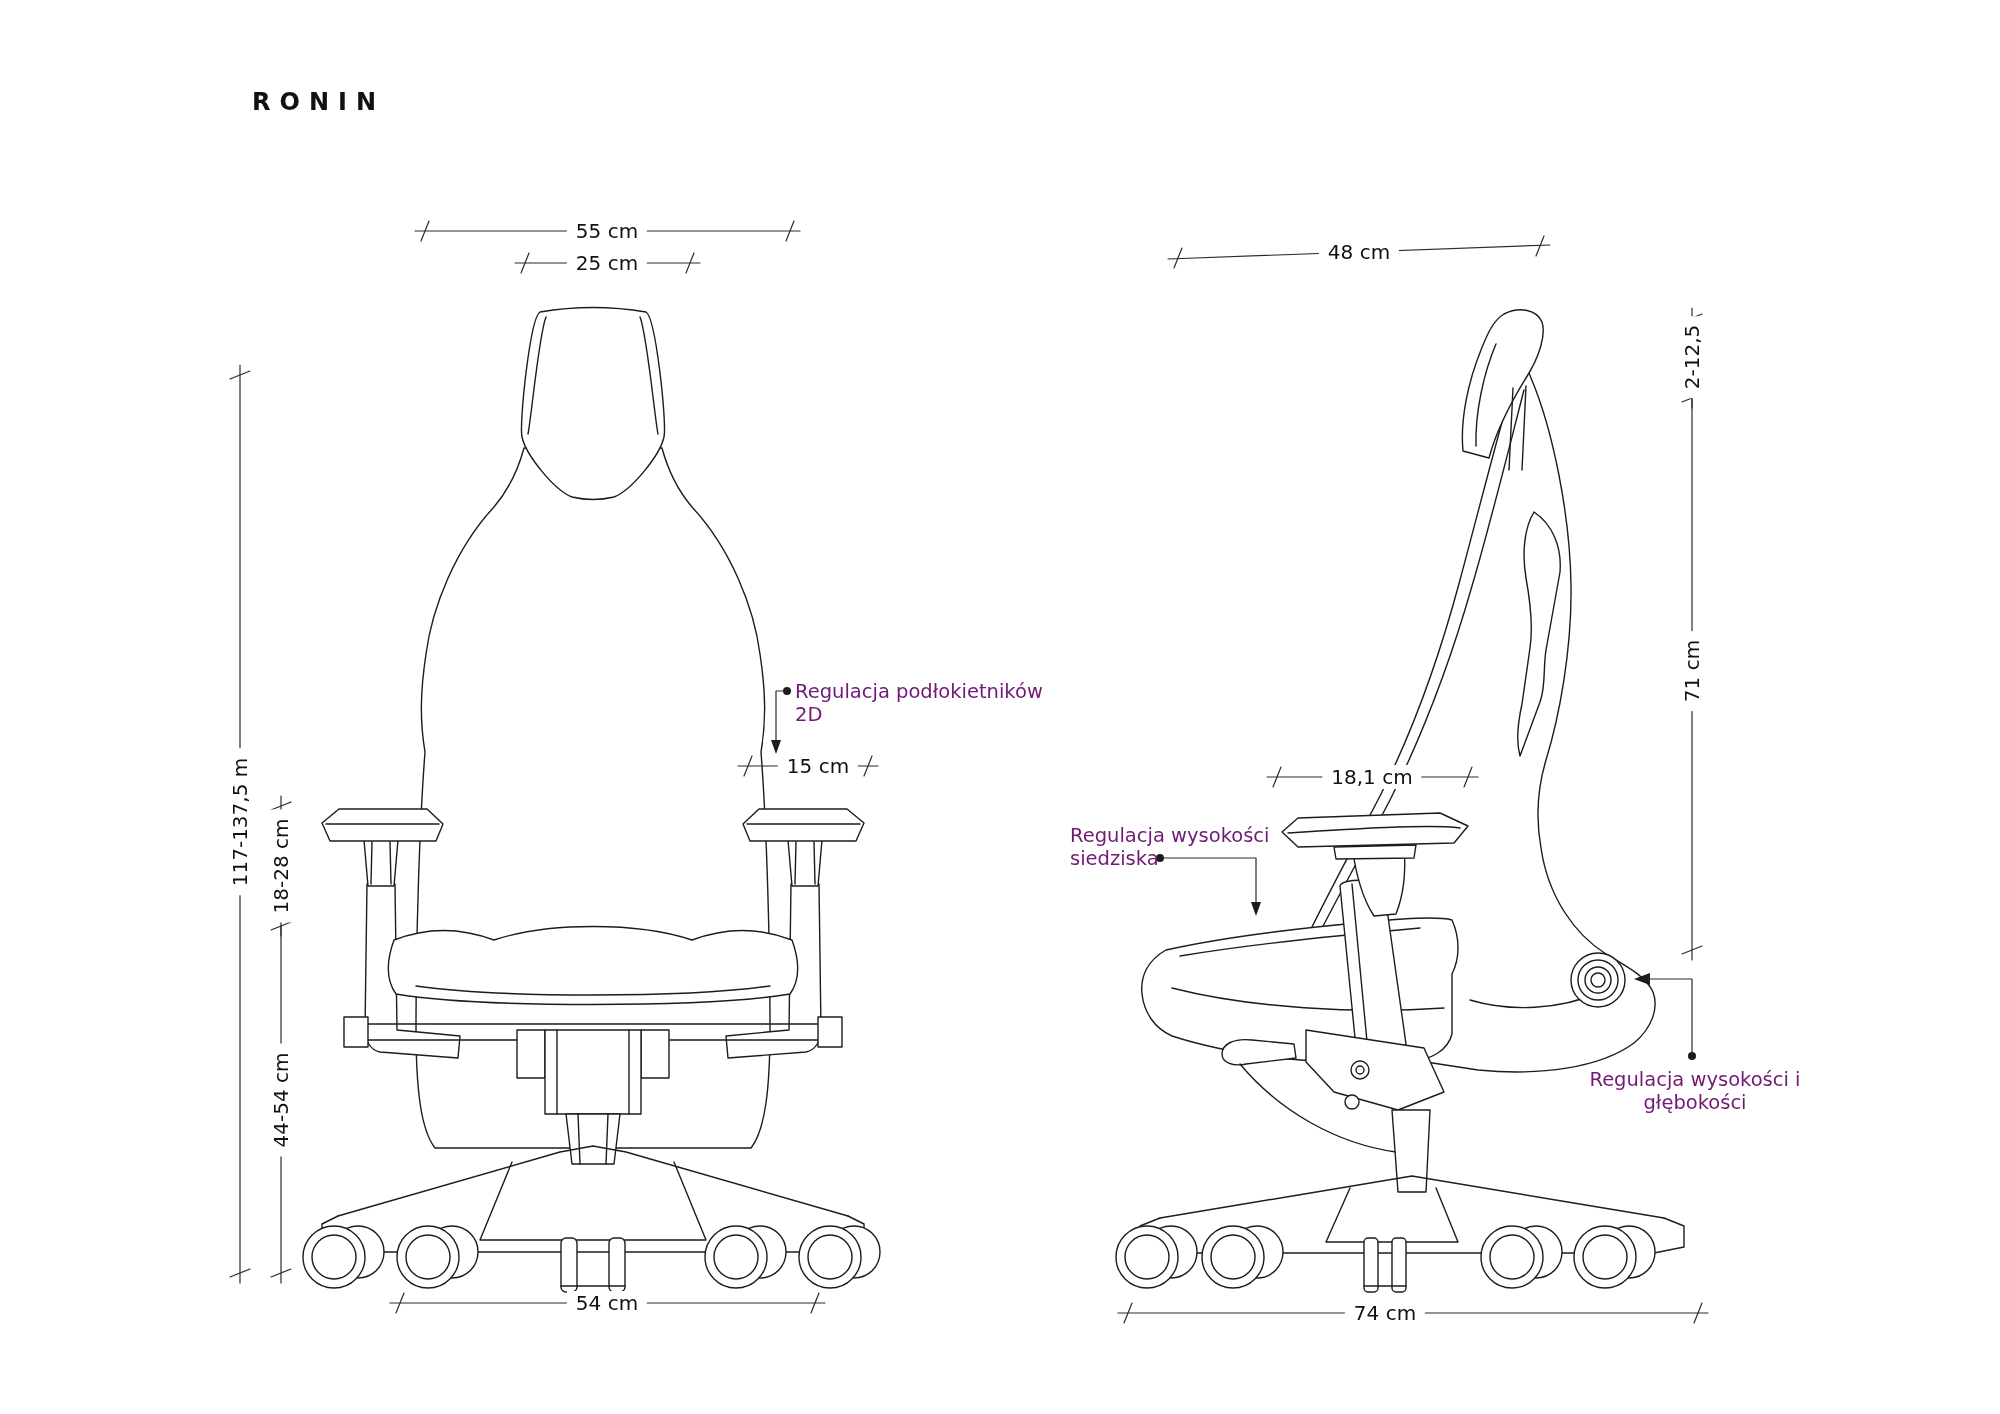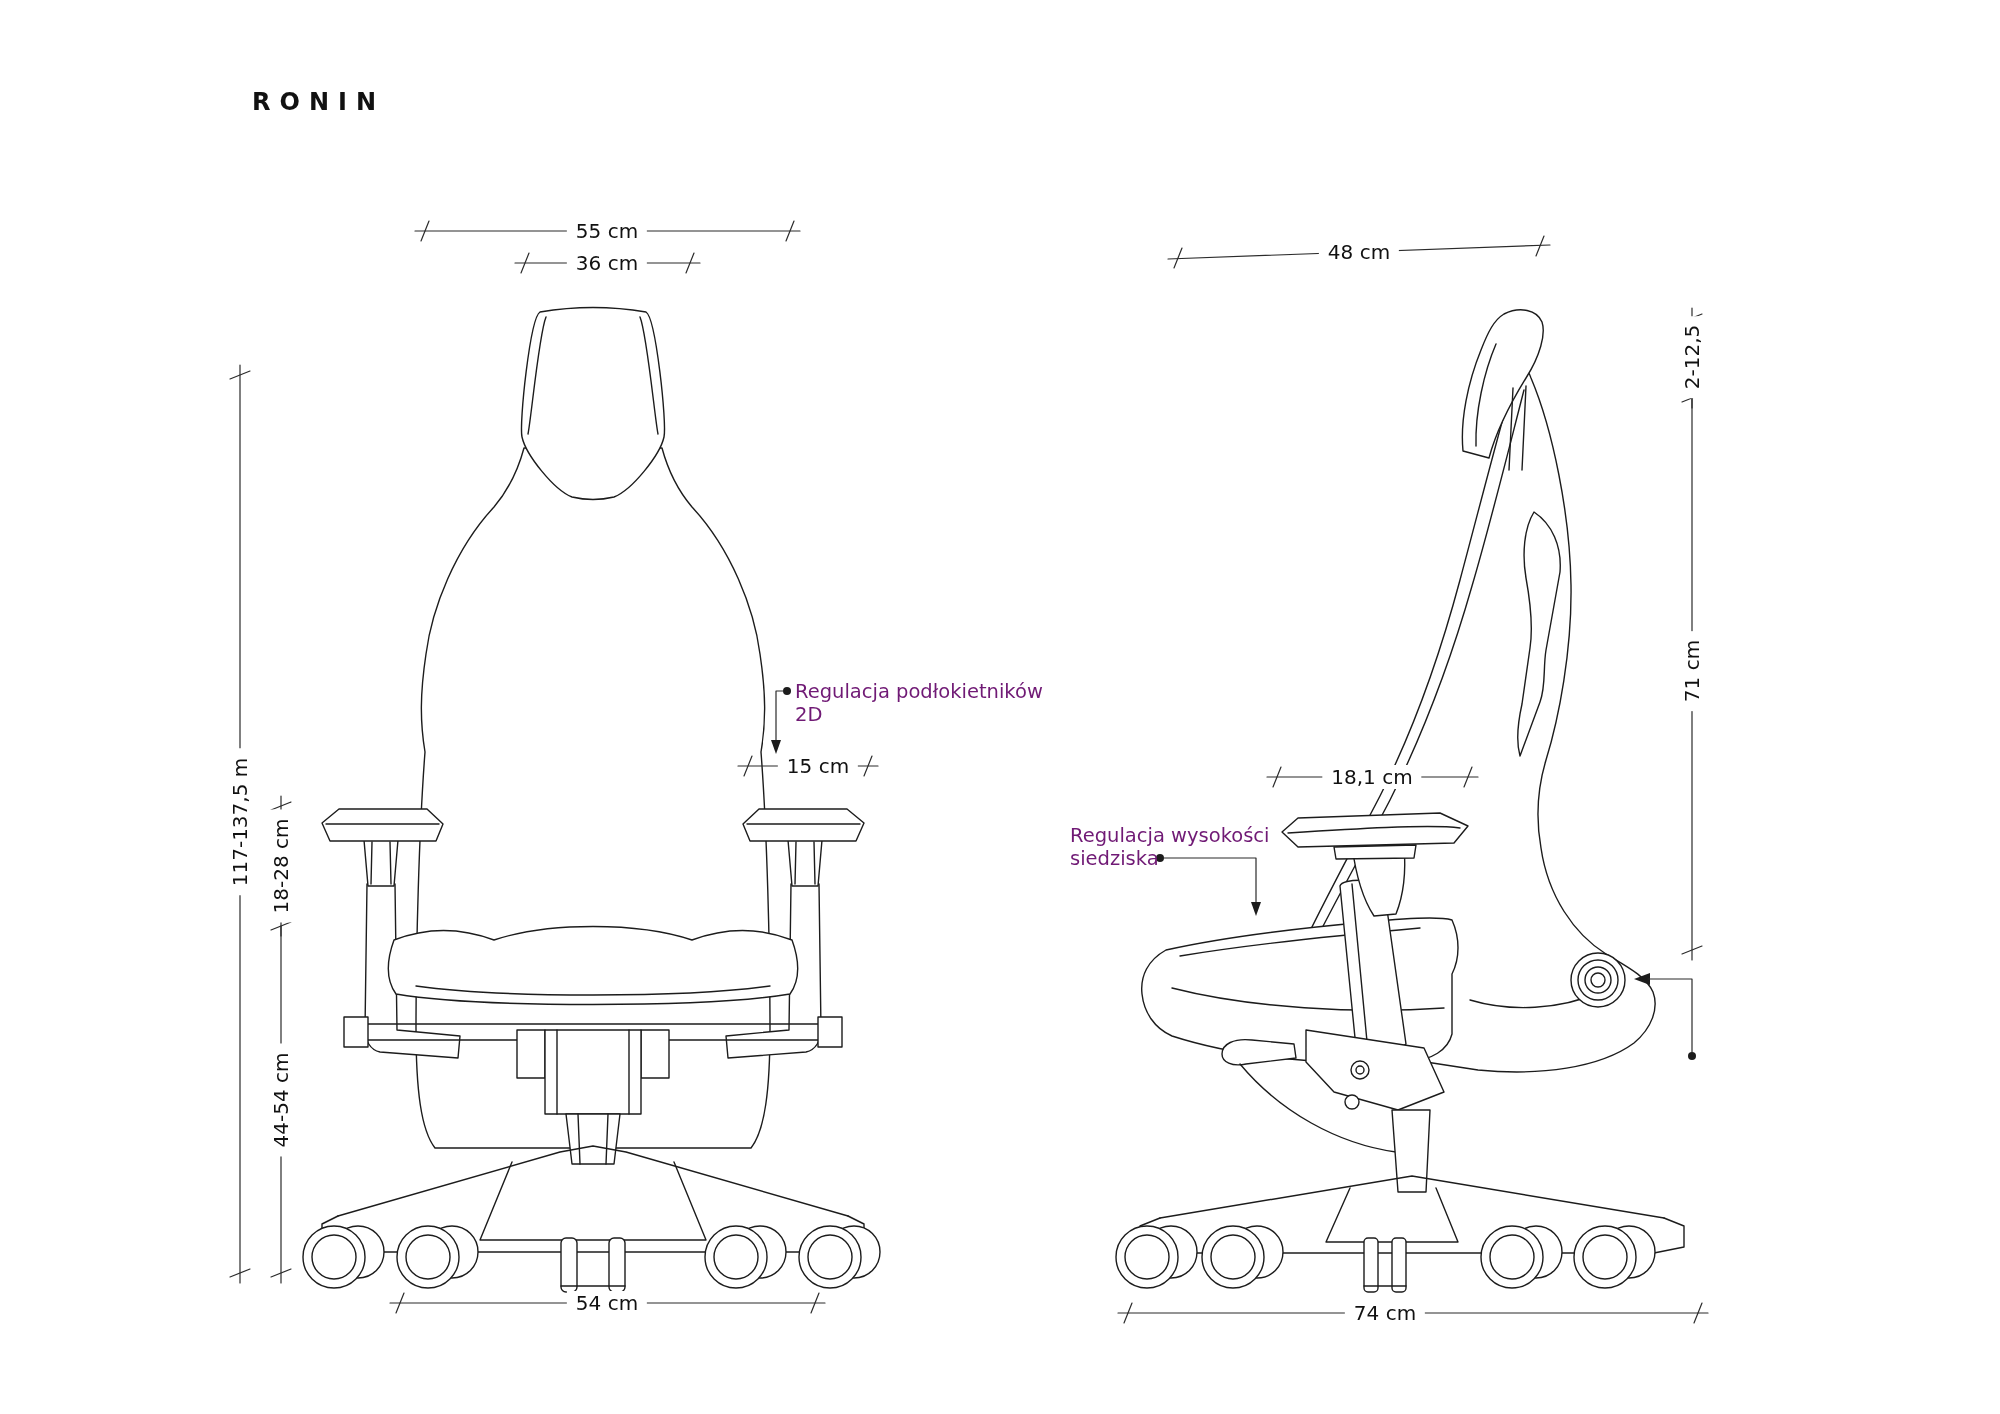--- a/index.html
+++ b/index.html
@@ -222,21 +222,21 @@
 
       <path class="ah" d="M 1634,979 L 1650,973 L 1650,985 Z"></path>
       <path class="dim" d="M 1648,979 L 1692,979 L 1692,1052"></path>
       <circle class="dot" cx="1692" cy="1056" r="4"></circle>
     </g>
   </svg>
 
   <div id="logo">RONIN</div>
 
   <div class="lbl" style="left:607px;top:231px">55 cm</div>
-  <div class="lbl" style="left:607px;top:263px">36 cm</div>
+  <div class="lbl" style="left:607px;top:263px">25 cm</div>
   <div class="lbl vert" style="left:240px;top:822px">117-137,5 m</div>
   <div class="lbl vert" style="left:281px;top:866px">18-28 cm</div>
   <div class="lbl vert" style="left:281px;top:1100px">44-54 cm</div>
   <div class="lbl" style="left:818px;top:766px">15 cm</div>
   <div class="lbl" style="left:607px;top:1303px">54 cm</div>
 
   <div class="lbl" style="left:1359px;top:252px">48 cm</div>
   <div class="lbl vert" style="left:1692px;top:357px">2-12,5</div>
   <div class="lbl vert" style="left:1692px;top:671px">71 cm</div>
   <div class="lbl" style="left:1372px;top:777px">18,1 cm</div>
@@ -246,15 +246,16 @@
     <div>Regulacja podłokietników</div>
     <div>2D</div>
   </div>
 
   <div class="ann" style="left:1070px;top:824px">
     <div>Regulacja wysokości</div>
     <div>siedziska</div>
   </div>
 
   <div class="ann center" style="left:1550px;top:1068px;width:290px">
+    <div>Regulacja wysokości i głębokości</div>
   </div>
 
 </div>
 
 </body></html>

